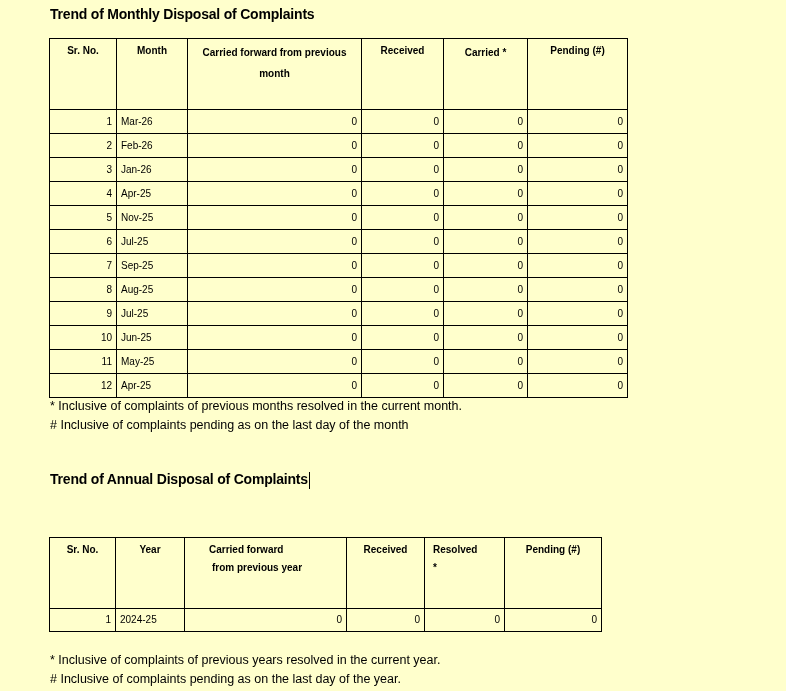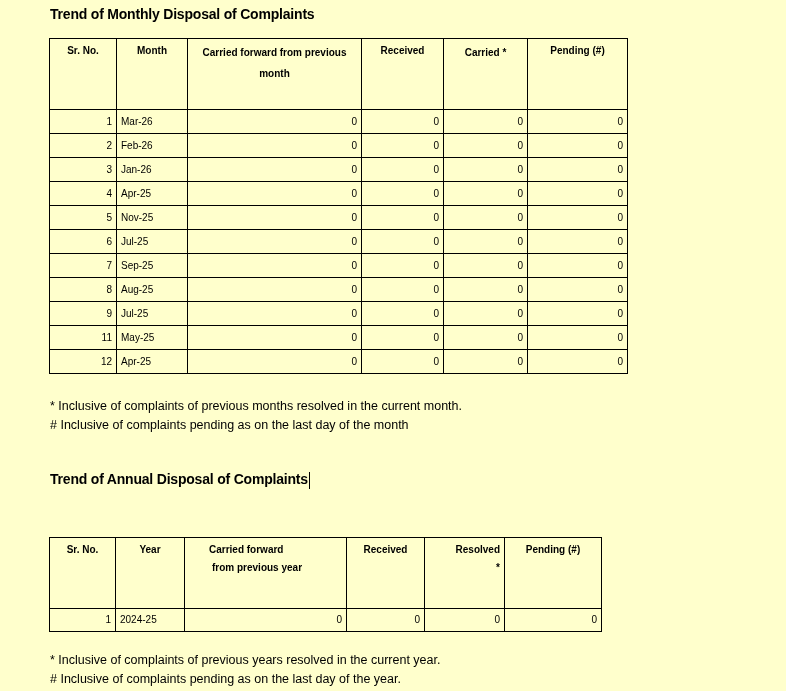--- a/index.html
+++ b/index.html
@@ -104,20 +104,28 @@
       </tr>
       <tr style="height: 24px;">
         <td class="num">9</td>
         <td class="ctr">Jul-25</td>
         <td class="num">0</td>
         <td class="num">0</td>
         <td class="num">0</td>
         <td class="num">0</td>
       </tr>
       <tr style="height: 24px;">
+        <td class="num">10</td>
+        <td class="ctr">Jun-25</td>
+        <td class="num">0</td>
+        <td class="num">0</td>
+        <td class="num">0</td>
+        <td class="num">0</td>
+      </tr>
+      <tr style="height: 24px;">
         <td class="num">11</td>
         <td class="ctr">May-25</td>
         <td class="num">0</td>
         <td class="num">0</td>
         <td class="num">0</td>
         <td class="num">0</td>
       </tr>
       <tr style="height: 24px;">
         <td class="num">12</td>
         <td class="ctr">Apr-25</td>
@@ -145,21 +153,21 @@
   </colgroup>
   <tbody>
       <tr style="height:71px;">
     <th>Sr. No.</th>
     <th style="text-align:center;"><span>Year</span></th>
     <th style="text-align:left;padding-left:24px;">
       <div>Carried forward</div>
       <div style="margin-left:3px;">from previous year</div>
     </th>
     <th>Received</th>
-    <th style="text-align:right;padding-left:8px;">
+    <th style="text-align:left;padding-left:8px;">
       <div>Resolved</div>
       <div>*</div>
     </th>
     <th>Pending (#)</th>
   </tr>
   </tbody>
     <tbody id="annual-body">
       <tr style="height: 23px;">
         <td class="num">1</td>
         <td class="ctr">2024-25</td>

